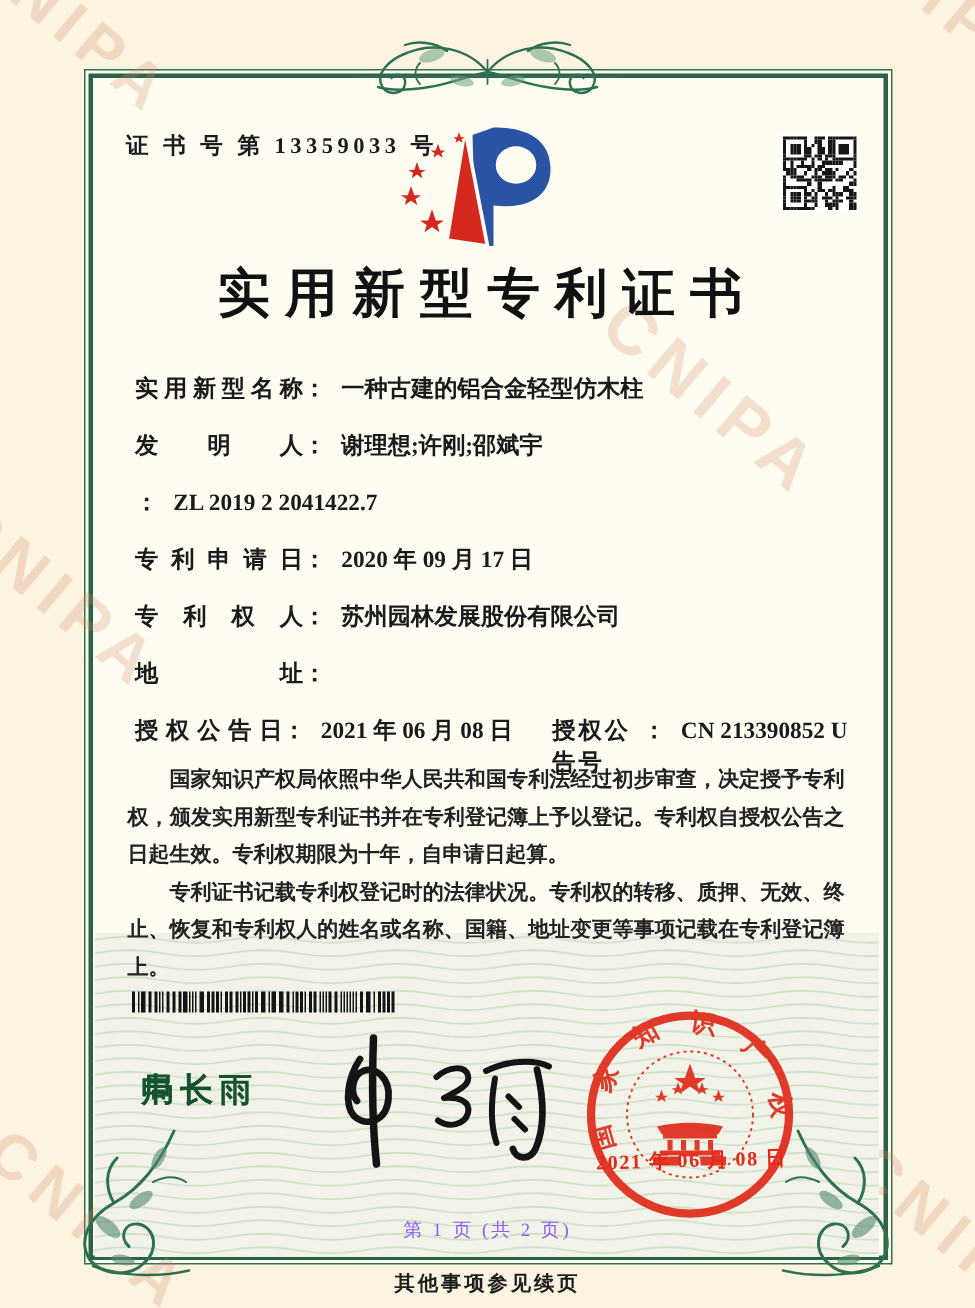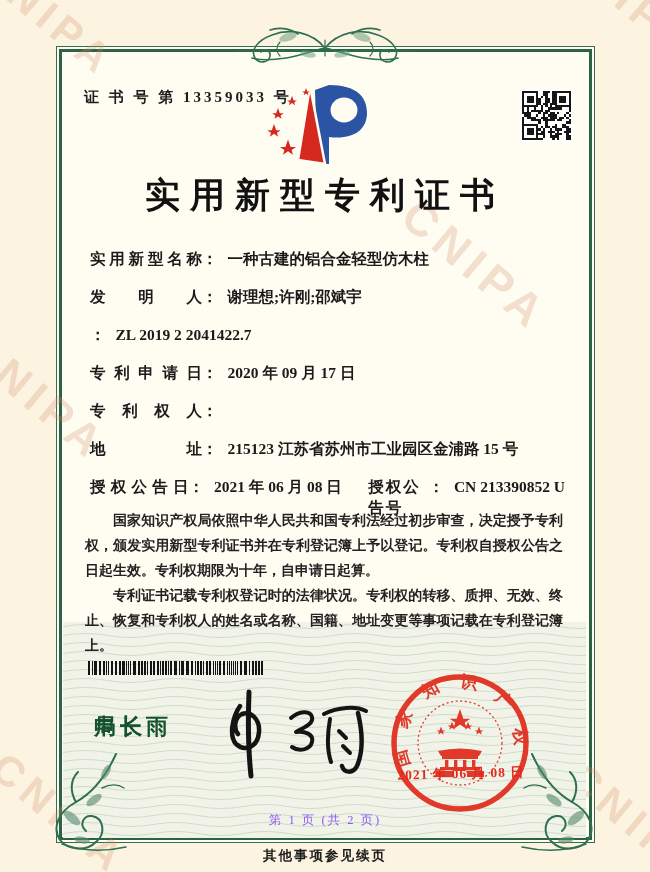--- a/index.html
+++ b/index.html
@@ -611,25 +611,25 @@
         <span class="fvalue">ZL 2019 2 2041422.7</span>
       </div>
     <div class="frow">
         <span class="flabel">专利申请日</span>
         <span class="fcolon">：</span>
         <span class="fvalue">2020 年 09 月 17 日</span>
       </div>
     <div class="frow">
         <span class="flabel">专利权人</span>
         <span class="fcolon">：</span>
+        <span class="fvalue">苏州园林发展股份有限公司</span>
       </div>
     <div class="frow">
         <span class="flabel">地址</span>
         <span class="fcolon">：</span>
-        <span class="fvalue">215123 江苏省苏州市工业园区金浦路 15 号</span>
       </div>
     <div class="frow">
       <span class="flabel">授权公告日</span>
         <span class="fcolon">：</span>
         <span class="fvalue" style="width:146px;">2021 年 06 月 08 日</span>
       <span class="gpair2">
           <span style="letter-spacing:2px;">授权公告号</span>
           <span class="fcolon">：</span>
           <span class="fvalue">CN 213390852 U</span>
         </span>

